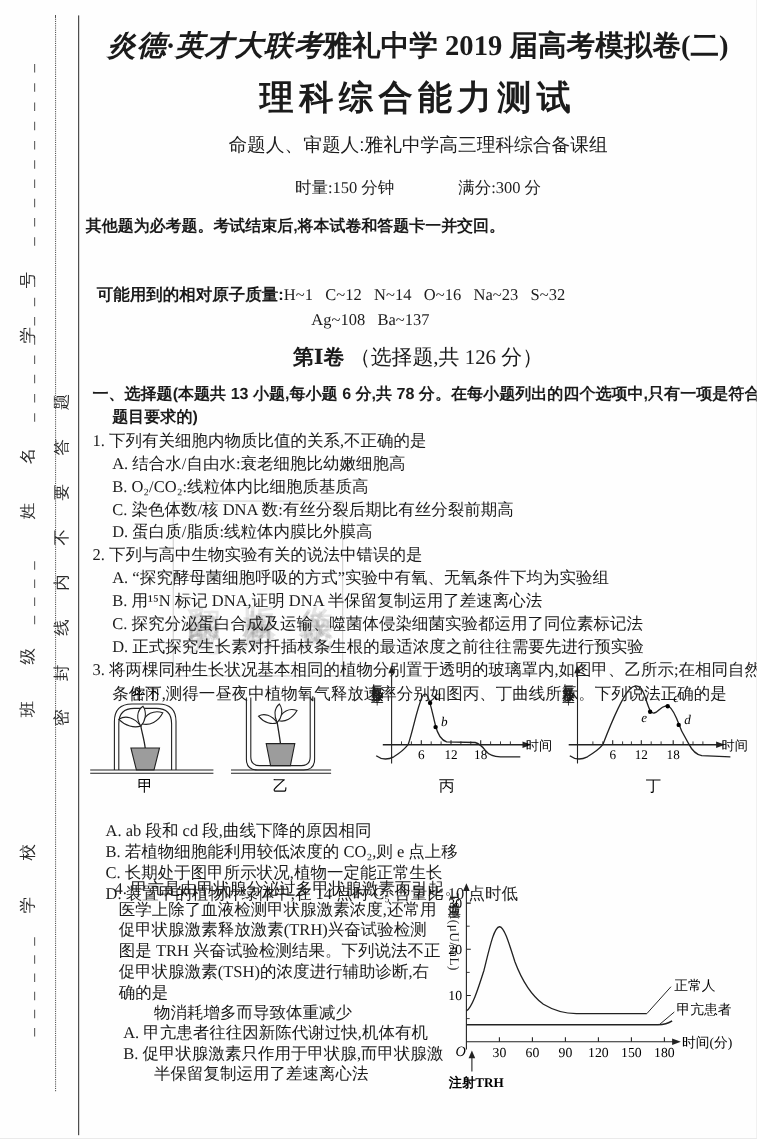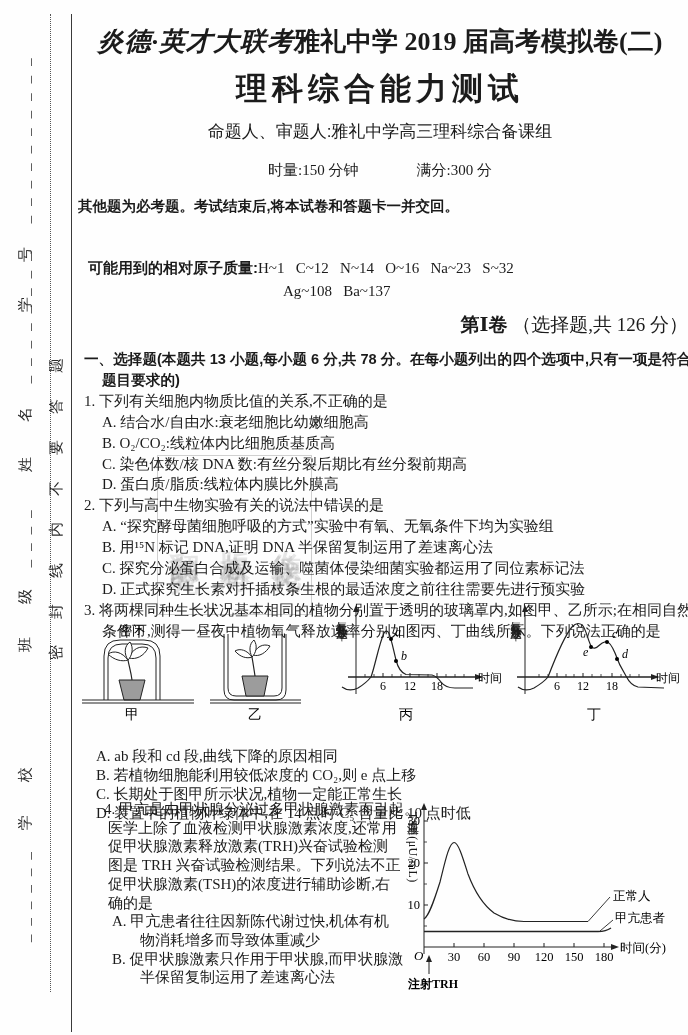--- a/index.html
+++ b/index.html
@@ -31,21 +31,21 @@
   .t3{top:120px;font-size:17px;font-weight:normal;
       font-family:"Liberation Sans","DejaVu Sans",sans-serif;text-align:center;}
   .t4{top:161px;font-size:15px;}
   .t4 .gap{display:inline-block;width:58px;}
   .notice{position:absolute;left:78px;top:196px;width:602px;font-size:14.5px;line-height:21.5px;
           font-weight:bold;font-family:"Liberation Sans","DejaVu Sans",sans-serif;z-index:1;}
   .notice .l1{text-indent:29px;}
   .masses{position:absolute;left:88px;top:259px;font-size:15px;z-index:1;white-space:pre;}
   .masses .lbl{font-weight:bold;font-family:"Liberation Sans","DejaVu Sans",sans-serif;}
   .masses2{position:absolute;left:283px;top:283px;font-size:15px;z-index:1;white-space:pre;}
-  .vol1{position:absolute;left:72px;top:312px;width:616px;text-align:right;font-size:19px;z-index:1;}
+  .vol1{position:absolute;left:72px;top:312px;width:616px;text-align:center;font-size:19px;z-index:1;}
   .vol1 .vt{font-weight:bold;}
   
   .flow{position:absolute;left:84px;top:349px;font-size:15px;line-height:20.9px;z-index:1;}
   .flow .hd{font-weight:bold;font-family:"Liberation Sans","DejaVu Sans",sans-serif;font-size:14.6px;}
   .ind{padding-left:18px;}
   .q3opts{position:absolute;left:96px;top:747px;font-size:15px;line-height:18.9px;z-index:1;}
   .q4{position:absolute;left:84px;top:800px;font-size:15px;line-height:18.7px;z-index:1;margin-left:20px;}
   .ind4{padding-left:4px;}
   .ind8{padding-left:8px;}
   .ind36{padding-left:36px;}
@@ -184,22 +184,22 @@
     <div class="ln">D. 装置甲的植物叶绿体中,在 14 点时 C₅ 含量比 10 点时低</div>
   </div>
 
   <div class="q4">
     <div class="ln">4. 甲亢是由甲状腺分泌过多甲状腺激素而引起。</div>
     <div class="ln ind4">医学上除了血液检测甲状腺激素浓度,还常用</div>
     <div class="ln ind4">促甲状腺激素释放激素(TRH)兴奋试验检测</div>
     <div class="ln ind4">图是 TRH 兴奋试验检测结果。下列说法不正</div>
     <div class="ln ind4">促甲状腺激素(TSH)的浓度进行辅助诊断,右</div>
     <div class="ln ind4">确的是</div>
+    <div class="ln ind36">物消耗增多而导致体重减少</div>
     <div class="ln ind8">A. 甲亢患者往往因新陈代谢过快,机体有机</div>
-    <div class="ln ind36">物消耗增多而导致体重减少</div>
     <div class="ln ind8">B. 促甲状腺激素只作用于甲状腺,而甲状腺激</div>
     <div class="ln ind36">半保留复制运用了差速离心法</div>
   </div>
 
   <div class="vtext vt-tsh">血液TSH(μU/mL)</div>
   <svg class="figsvg" style="left:402px;top:798px" width="286" height="200" viewBox="0 0 286 200">
     <path d="M22,10 V156" stroke="#222" stroke-width="1" fill="none"></path>
     <polygon points="22,5 19,12 25,12" fill="#222"></polygon>
     <path d="M22,149 H212" stroke="#222" stroke-width="1" fill="none"></path>
     <polygon points="217,149 209,146 209,152" fill="#222"></polygon>

